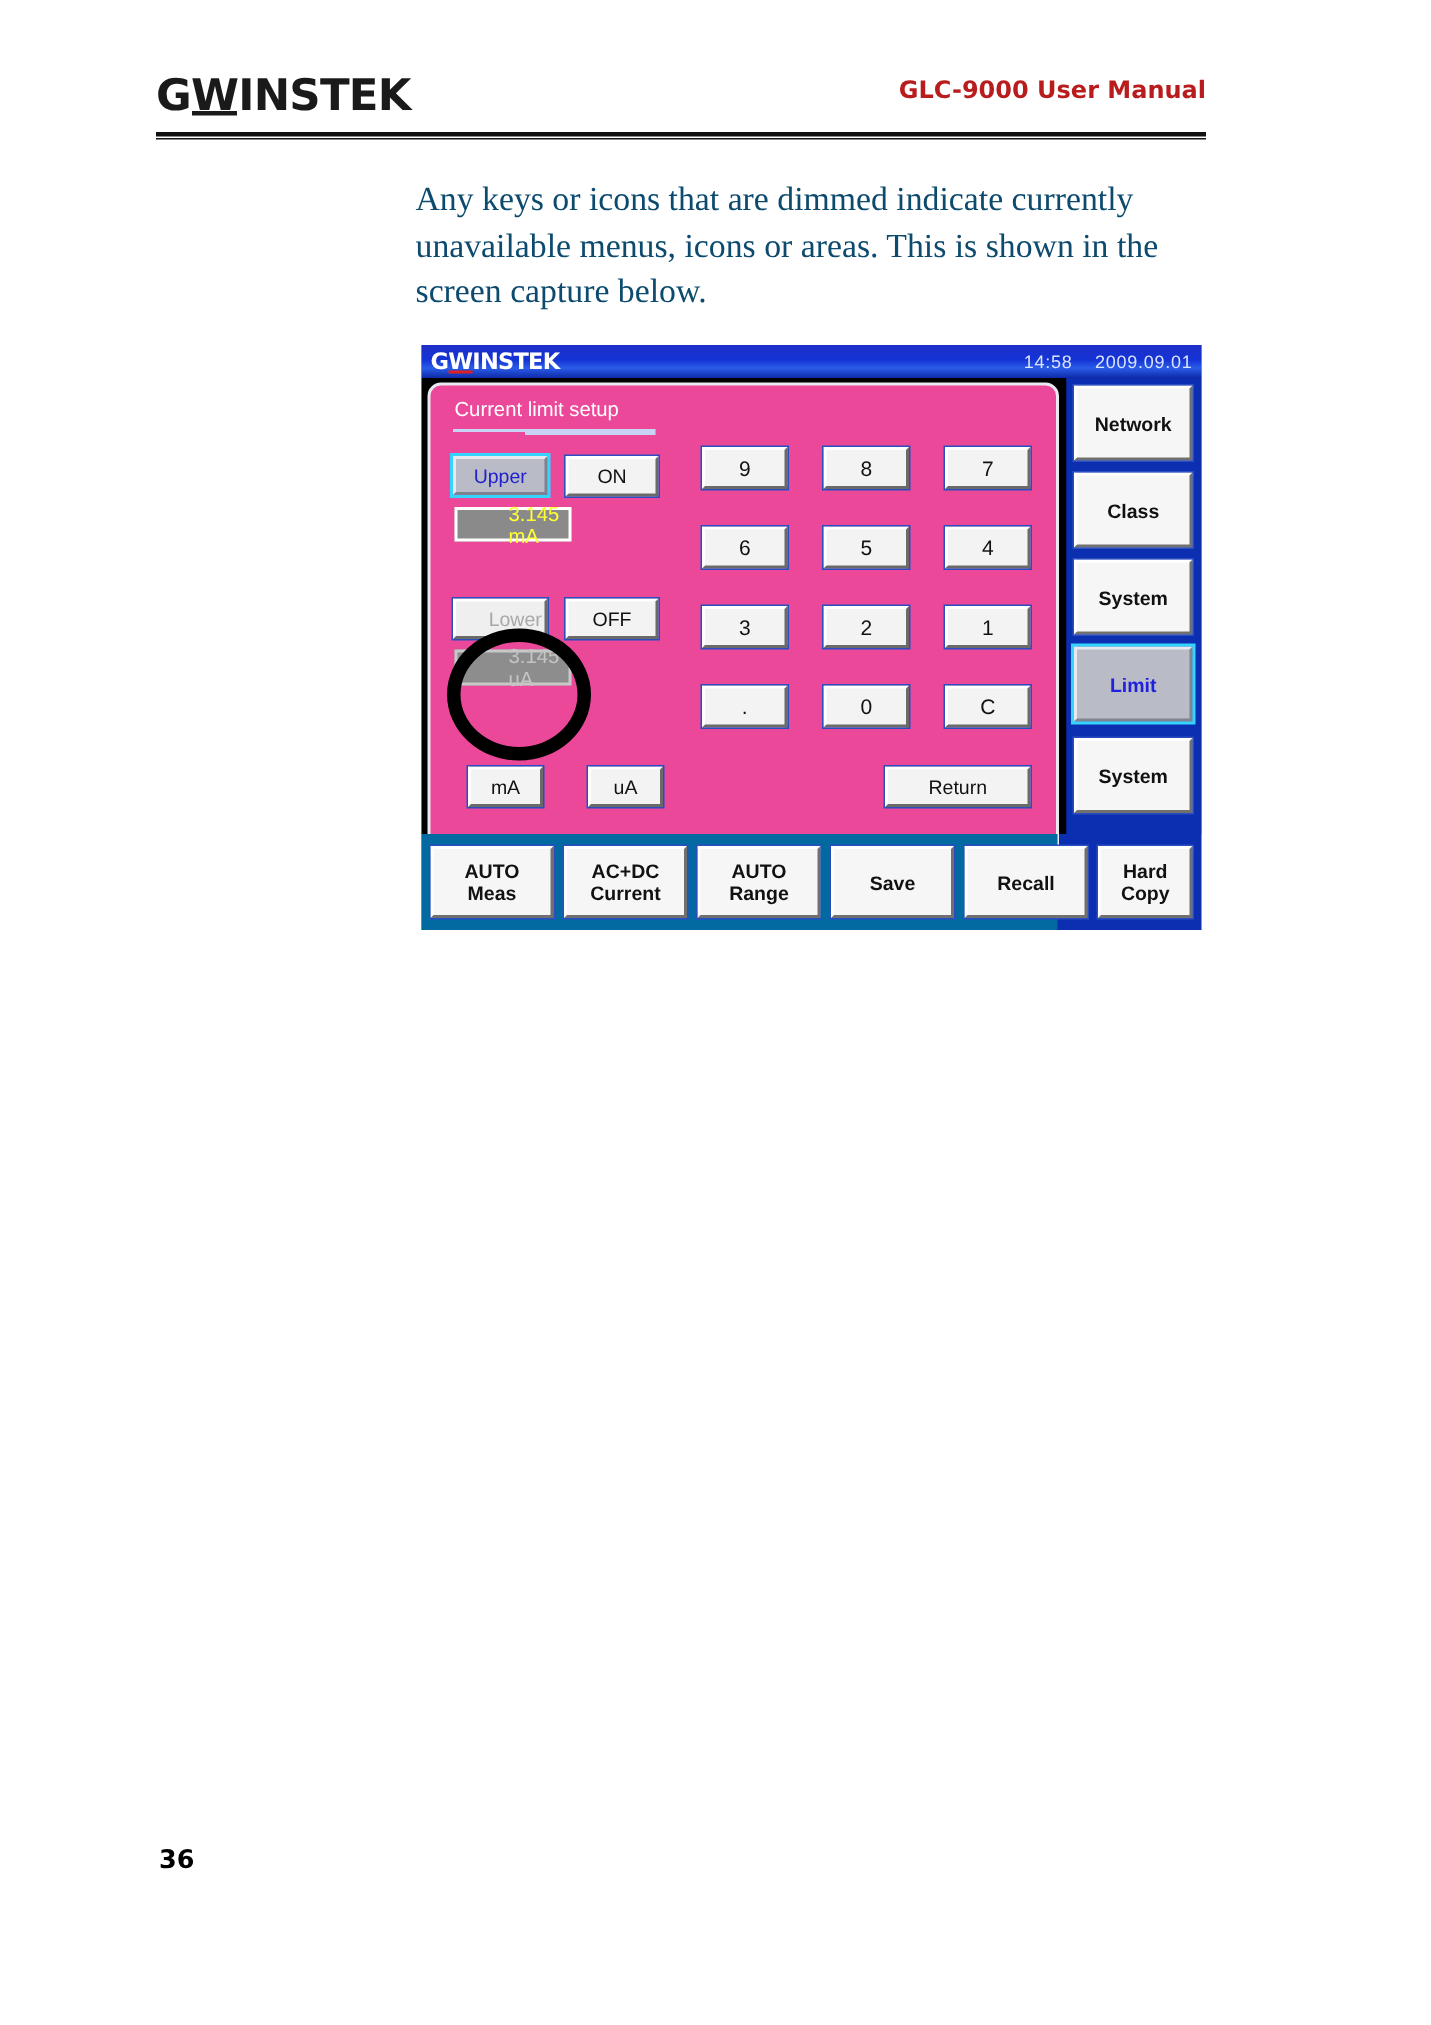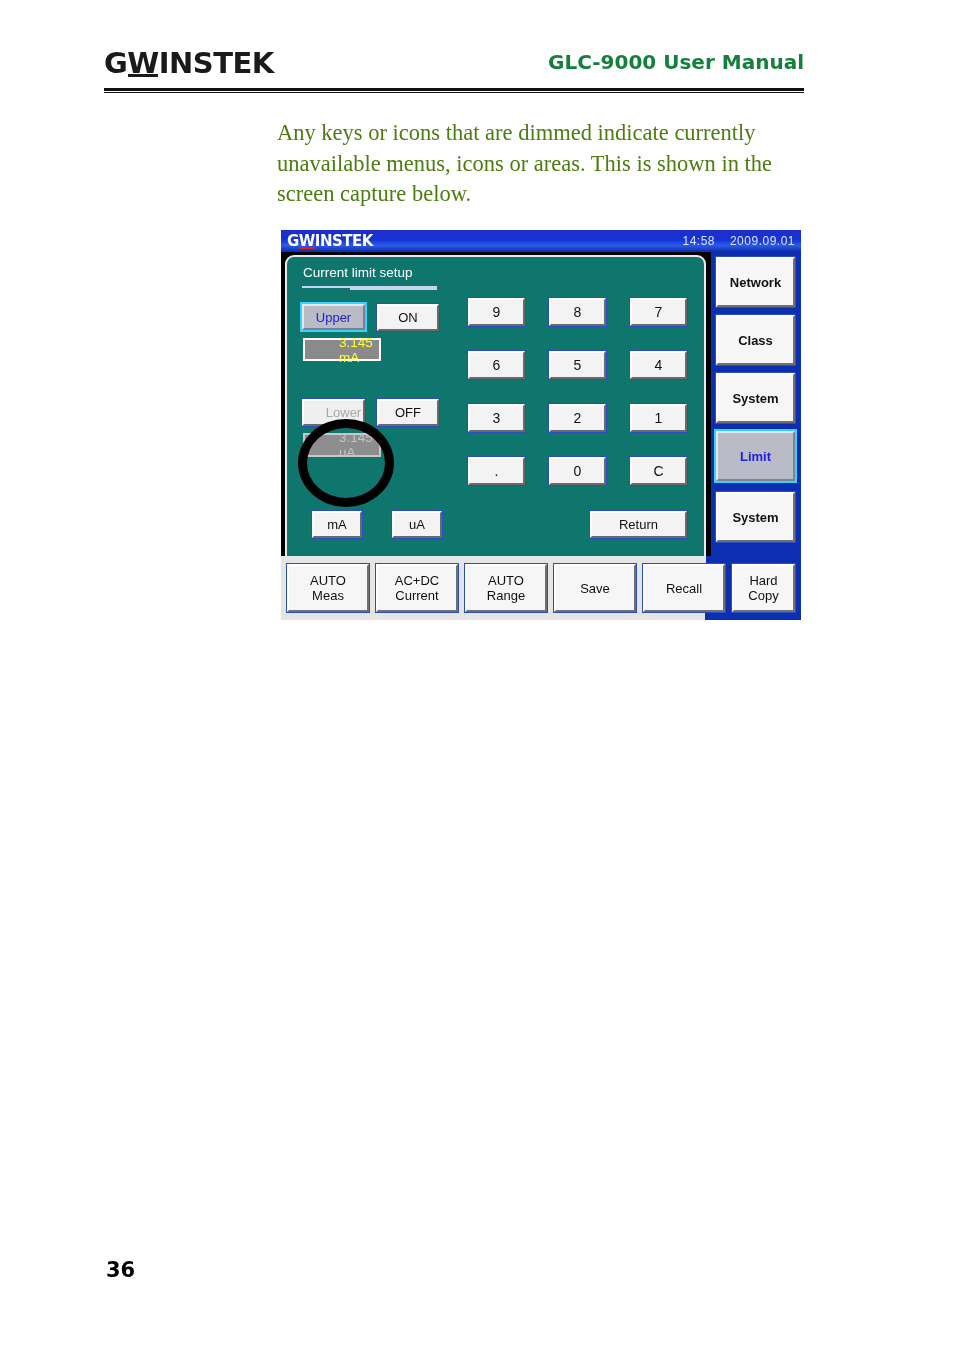--- a/index.html
+++ b/index.html
@@ -47,22 +47,22 @@
     bottom: 3px;
     height: 3px;
     background: #1a1a1a;
   }
   .manual-title {
     position: absolute;
     right: 0;
     top: 4px;
     font-family: "DejaVu Sans", sans-serif;
     font-weight: bold;
-    font-size: 20px;
-    color: #15803d;
+    font-size: 16px;
+    color: #b91c1c;
     white-space: nowrap;
   }
   .header-rule {
     position: absolute;
     left: 104px;
     top: 88px;
     width: 700px;
     height: 5px;
     border-top: 3px solid #111;
     border-bottom: 1px solid #111;
@@ -71,21 +71,21 @@
 
   
   .body-text {
     position: absolute;
     left: 277px;
     top: 118px;
     width: 530px;
     font-family: "Liberation Serif", serif;
     font-size: 22.5px;
     line-height: 30.5px;
-    color: #4d7c0f;
+    color: #0c4a6e;
   }
 
   
   .device {
     position: absolute;
     left: 281px;
     top: 230px;
     width: 520px;
     height: 390px;
     background: #0b2fb0;
@@ -154,21 +154,21 @@
     background: #000000;
   }
 
   
   .main-panel {
     position: absolute;
     left: 4px;
     top: 25px;
     width: 421px;
     height: 323px;
-    background: #0f766e;
+    background: #ec4899;
     border: 2px solid #e8e8f0;
     border-radius: 9px;
     box-sizing: border-box;
   }
 
   .panel-title {
     position: absolute;
     left: 16px;
     top: 8px;
     font-size: 13.5px;
@@ -297,21 +297,22 @@
     outline: 2px solid #35d4ff;
   }
 
   
   .bottombar {
     position: absolute;
     left: 0;
     top: 326px;
     width: 424px;
     height: 64px;
-    background: #e5e5e5;
+    background: #0369a1;
+    font-weight: bold;
   }
   .bot-btn {
     position: absolute;
     top: 8px;
     height: 48px;
     background: #f6f6f6;
     border-top: 2px solid #ffffff;
     border-left: 2px solid #ffffff;
     border-right: 2px solid #707070;
     border-bottom: 2px solid #707070;
@@ -336,24 +337,24 @@
     border: 9px solid #000000;
     border-radius: 50%;
     box-sizing: border-box;
     pointer-events: none;
   }
 
   
   .page-number {
     position: absolute;
     left: 106px;
-    top: 1258px;
+    top: 1230px;
     font-family: "DejaVu Sans", sans-serif;
     font-weight: bold;
-    font-size: 21px;
+    font-size: 17px;
     color: #000;
   }
 </style>
 </head>
 <body>
 
 <div class="page-header">
   <div class="brand-logo"><span>G</span><span class="gw-w">W</span><span>INSTEK</span></div>
   <div class="manual-title">GLC-9000 User Manual</div>
 </div>

